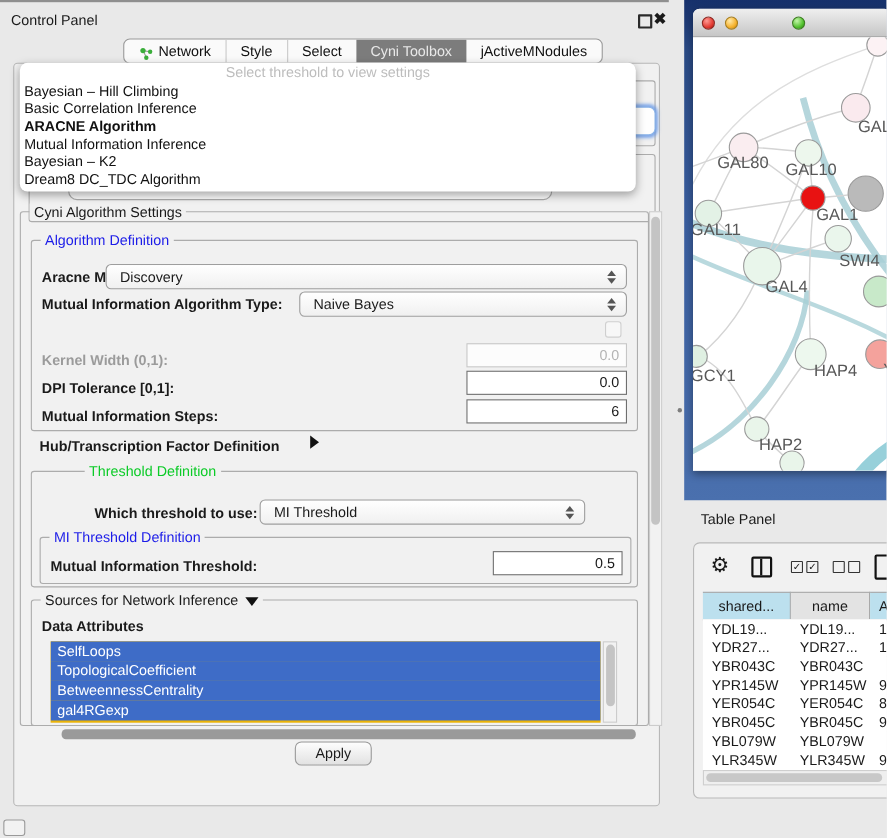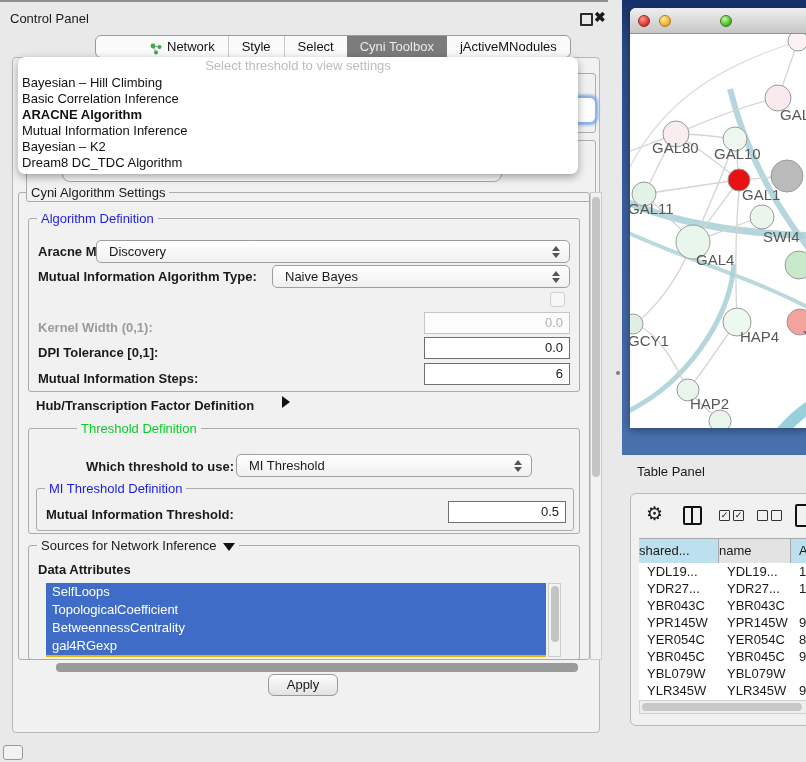--- a/index.html
+++ b/index.html
@@ -10,21 +10,21 @@
   .cp-topline{left:0;top:6;width:608px;height:2px;background:#8F8F8F;}
   .cp-title{left:10px;top:11px;font-size:13px;color:#1a1a1a;}
   .float-btn{left:580px;top:13px;width:9px;height:9px;border:2px solid #2a2a2a;border-radius:1px;}
   .close-btn{left:594px;top:9px;font-size:14px;font-weight:bold;color:#1a1a1a;}
   
   .tabbar{display:flex;height:23px;border:1px solid #9a9a9a;border-radius:6px;overflow:hidden;background:#FAFAFA;box-sizing:border-box;}
   .tab{display:flex;align-items:center;gap:5px;padding:0 13px;line-height:21px;color:#111;cursor:default;border-left:1px solid #C9C9C9;}
   .tab:first-child{border-left:none;}
   .tab.sel{background:#7C7C7C;color:#E9E9E9;border-left:none;}
   .tab.sel + .tab{border-left:none;}
-  .top-tabs{left:95px;top:35px;padding-left:40px;}
+  .top-tabs{left:112px;top:35px;}
   .bottom-tabs{left:146px;top:707px;}
   
   .content-panel{left:12px;top:57px;width:588px;height:676px;background:#F1F1F1;border:1px solid #B8B8B8;border-radius:4px;box-sizing:border-box;z-index:1;}
   .groupbox{border:1px solid #ACACAC;border-radius:3px;box-sizing:border-box;z-index:2;}
   .gtitle{position:absolute;top:-8px;left:8px;background:#F1F1F1;padding:0 4px;font-size:13px;white-space:nowrap;}
   .blue{color:#1C1CE8;} .green{color:#0CCB28;margin-left:40px;}
   .blabel{font-weight:bold;font-size:13px;white-space:nowrap;z-index:3;}
   .gray{color:#9B9B9B;}
   .combo{background:linear-gradient(#FFFFFF,#F0F0F0);border:1px solid #9E9E9E;border-radius:5px;box-sizing:border-box;
          line-height:21px;padding-left:12px;font-size:13px;z-index:3;}
@@ -69,21 +69,21 @@
   
   .tp-header{left:622px;top:455px;width:184px;height:32px;background:#E9E9E9;}
   .tp-title{position:absolute;left:15px;top:9px;font-size:13px;}
   .tp-container{left:630px;top:493px;width:184px;height:233px;background:#F1F1F1;border:1px solid #B9B9B9;border-radius:6px;box-sizing:border-box;overflow:hidden;}
   .gear{position:absolute;left:15px;top:8px;font-size:19px;color:#1a1a1a;}
   .colsplit{position:absolute;left:52px;top:12px;width:15px;height:15px;border:2px solid #111;border-radius:2px;}
   .colsplit::after{content:"";position:absolute;left:6px;top:0;width:2px;height:15px;background:#111;}
   .cb{position:absolute;top:16px;width:9px;height:9px;border:1.5px solid #333;border-radius:1px;font-size:9px;line-height:9px;text-align:center;color:#111;}
   .doc{position:absolute;left:164px;top:10px;width:16px;height:19px;border:2px solid #111;border-radius:2px;background:#F1F1F1;}
   .thead{position:absolute;left:8px;top:44px;display:flex;height:25px;border-bottom:1px solid #999;}
-  .th{box-sizing:border-box;border-right:1px solid #A9A9A9;border-top:1px solid #A9A9A9;line-height:24px;text-align:left;font-size:13px;}
+  .th{box-sizing:border-box;border-right:1px solid #A9A9A9;border-top:1px solid #A9A9A9;line-height:24px;text-align:center;font-size:13px;}
   .tbody{position:absolute;left:8px;top:69px;width:200px;height:137px;background:#FFF;overflow:hidden;}
   .trow{display:flex;height:17px;line-height:17px;font-size:13px;background:#FFF;}
   .td{box-sizing:border-box;padding-left:8px;white-space:nowrap;overflow:hidden;}
   .tp-hscroll{position:absolute;left:8px;top:206px;width:172px;height:14px;background:#EFEFEF;border:1px solid #CFCFCF;box-sizing:border-box;}
   
   .net-ico{display:inline-block;width:13px;height:13px;}
 </style>
 </head>
 <body>
 

